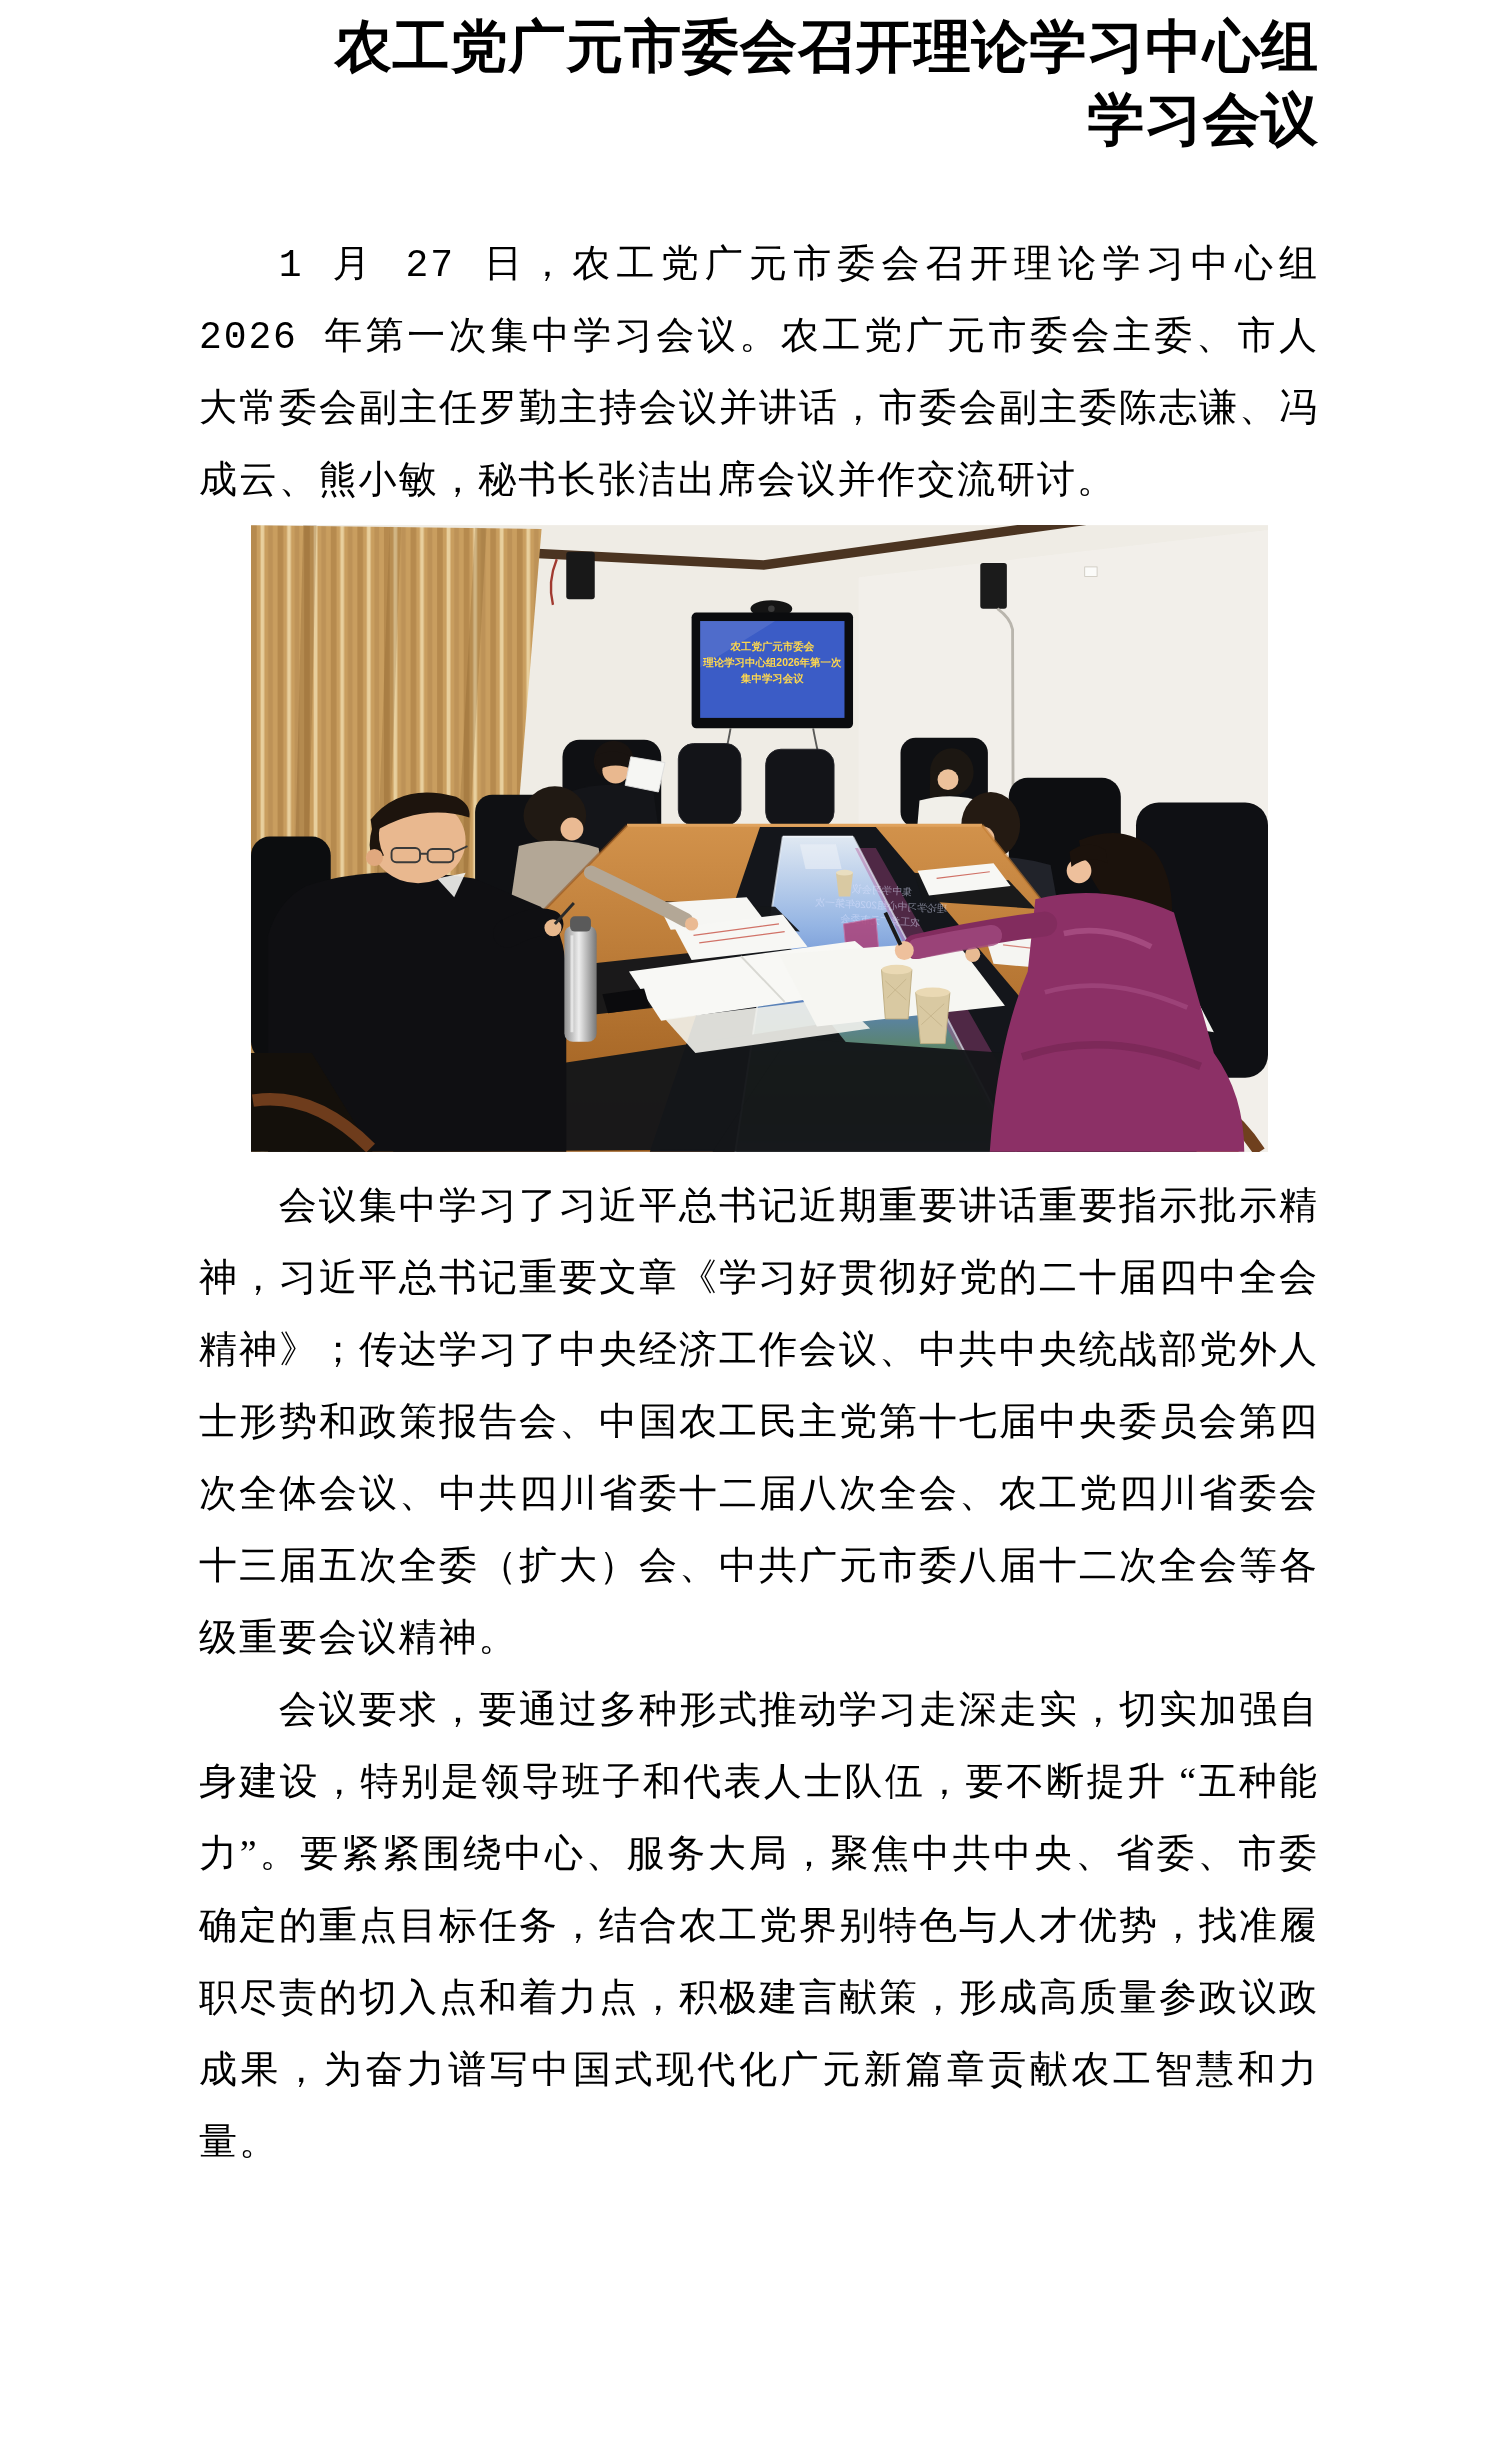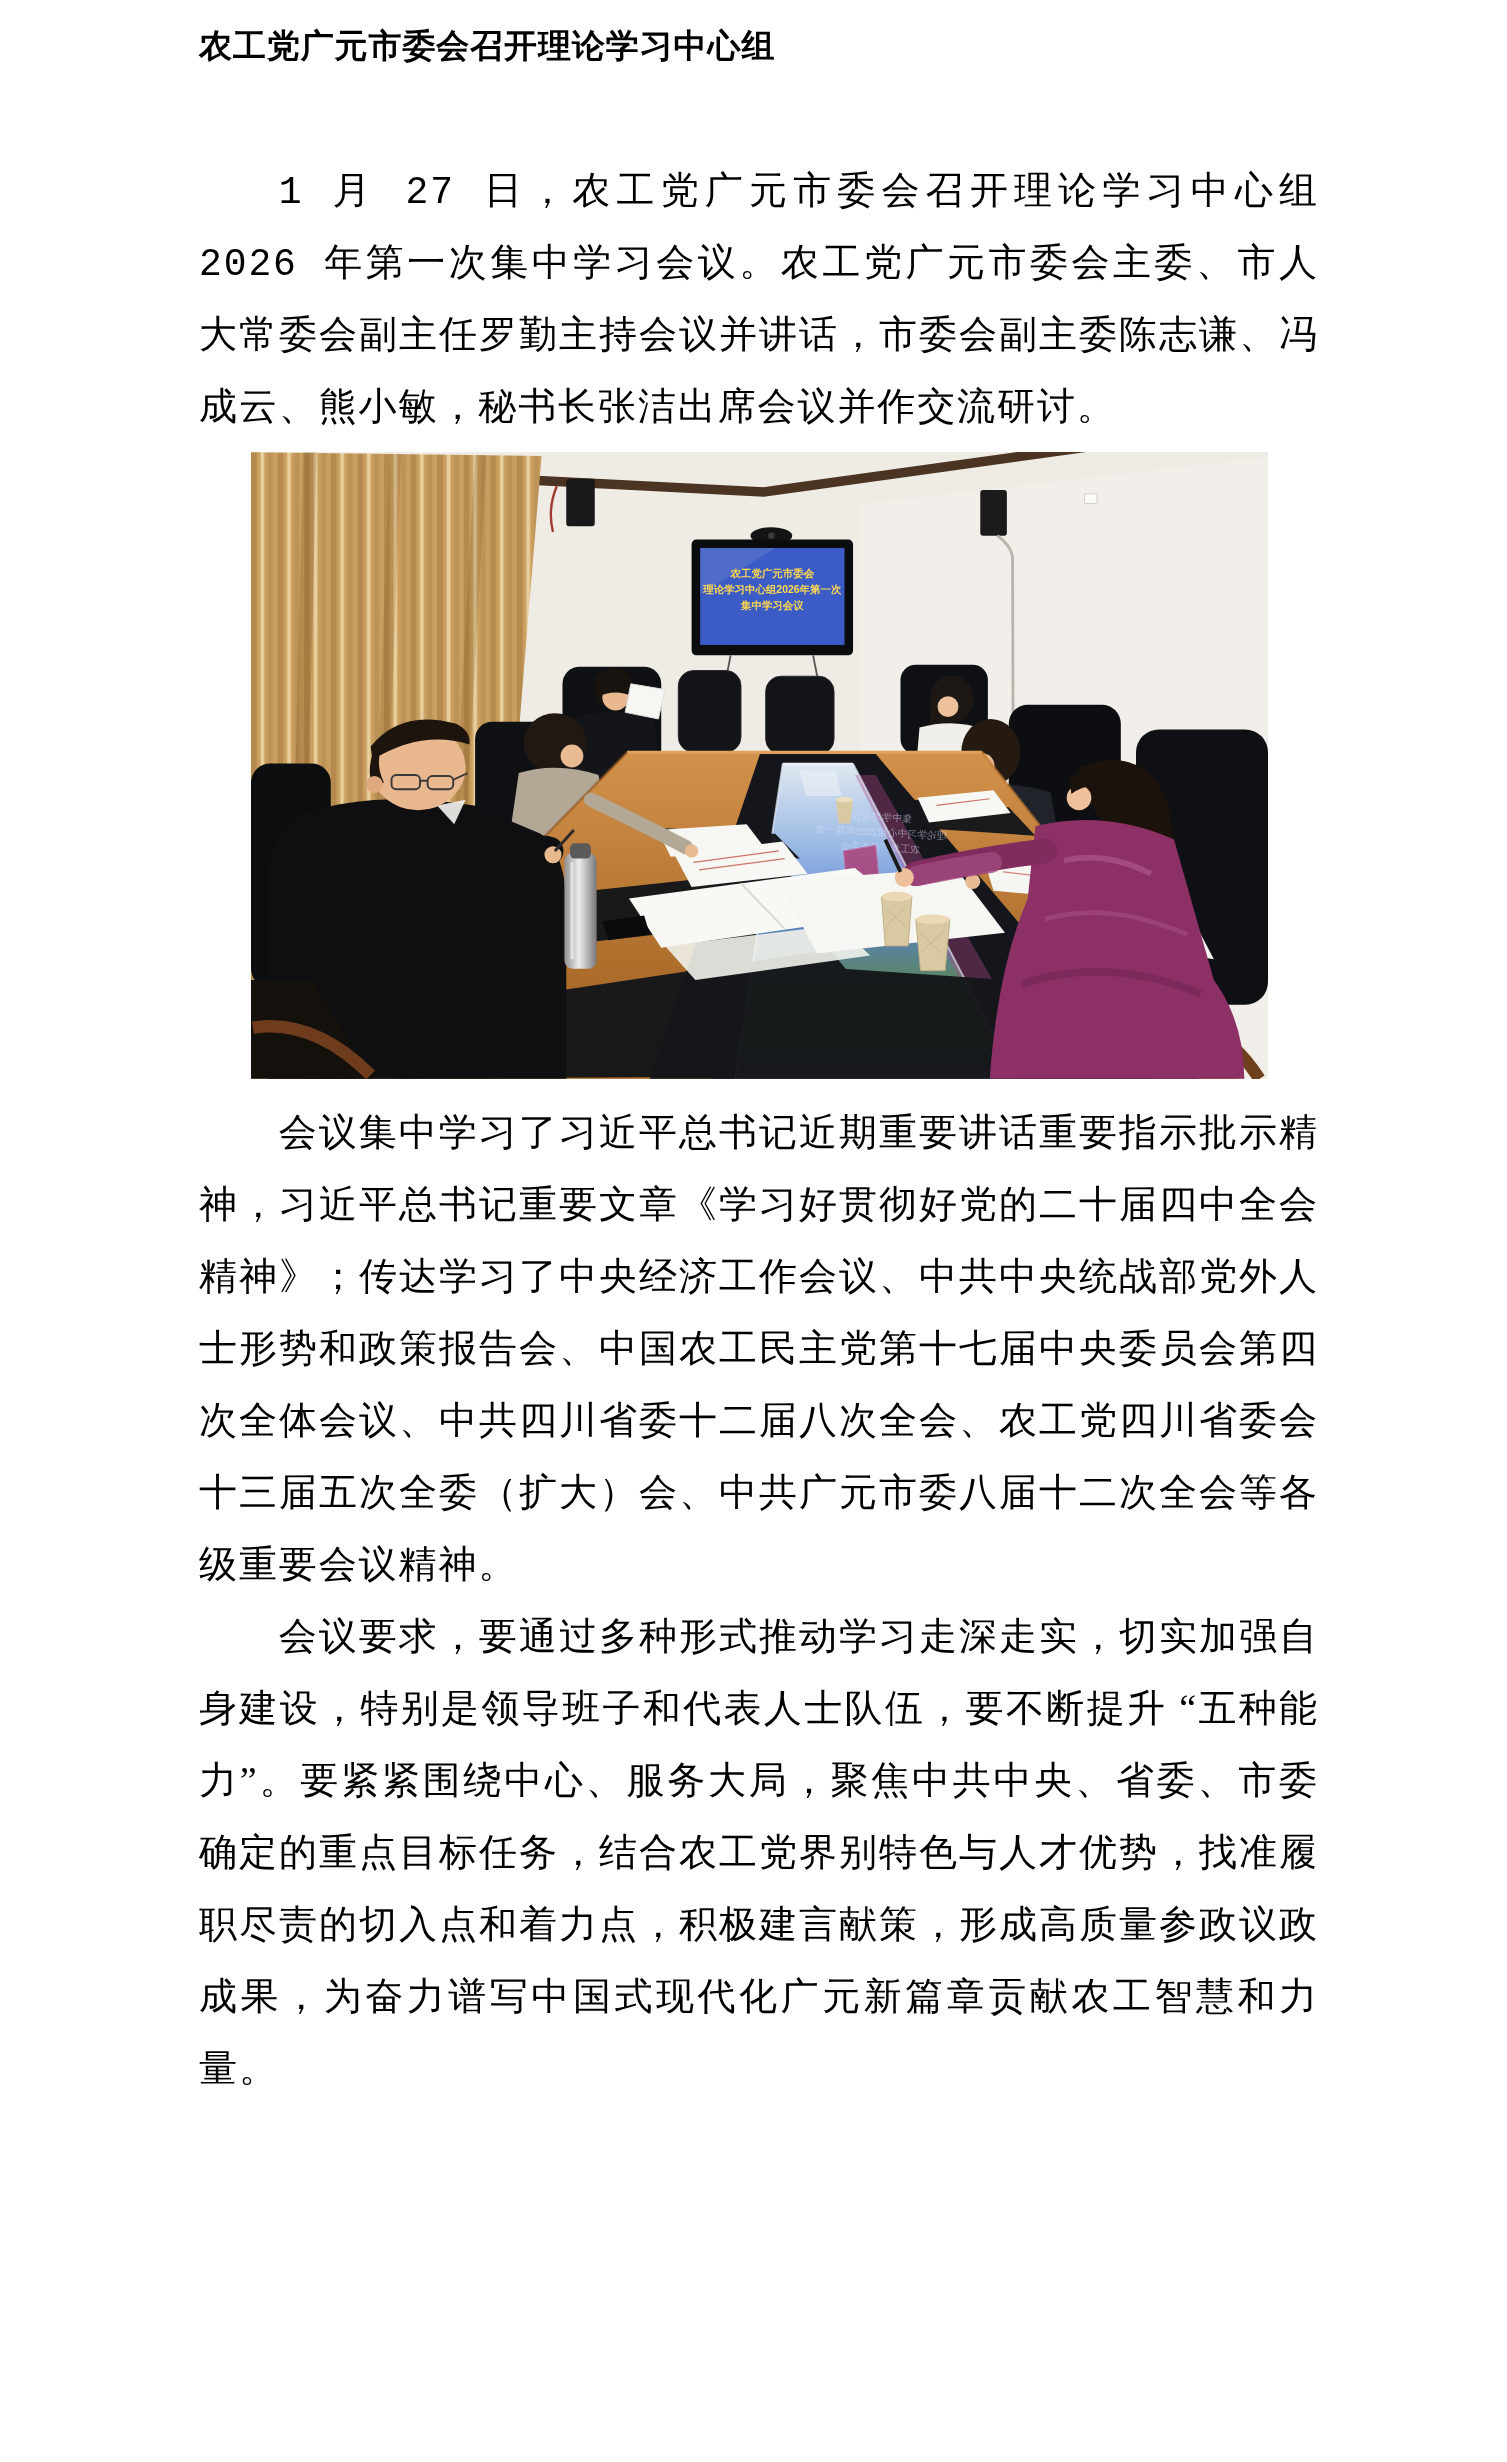--- a/index.html
+++ b/index.html
@@ -8,23 +8,23 @@
     background:#ffffff;
     font-family:"Liberation Serif","DejaVu Serif",serif;
     color:#000;
   }
   .page{
     box-sizing:border-box;
     width:1508px;height:2462px;
     padding:9.5px 189px 0 199px;
   }
   .title{
-    text-align:left;
+    text-align:right;
     font-weight:bold;
-    font-size:33px;
+    font-size:57px;
     line-height:73px;
     letter-spacing:0.9px;
     font-family:"Liberation Serif","DejaVu Serif",serif;
   }
   .body-para{
     margin:0;
     font-size:38px;
     line-height:72px;
     letter-spacing:1.9px;
     text-align:justify;
@@ -38,20 +38,21 @@
   }
   .figure-wrap svg{display:block;}
 </style>
 </head>
 <body>
 
 <div class="page">
 
   <div class="title">
     <div>农工党广元市委会召开理论学习中心组</div>
+    <div>学习会议</div>
   </div>
 
   <p class="body-para para-first">1 月 27 日，农工党广元市委会召开理论学习中心组 2026 年第一次集中学习会议。农工党广元市委会主委、市人大常委会副主任罗勤主持会议并讲话，市委会副主委陈志谦、冯成云、熊小敏，秘书长张洁出席会议并作交流研讨。</p>
 
   <div class="figure-wrap">
     <svg width="1017" height="627" viewBox="0 0 1071 660" xmlns="http://www.w3.org/2000/svg">
       <defs>
         <pattern id="curt" width="28" height="60" patternUnits="userSpaceOnUse">
           <rect width="28" height="60" fill="#c99e5f"></rect>
           <rect x="0" width="6" height="60" fill="#b68a4e"></rect>

